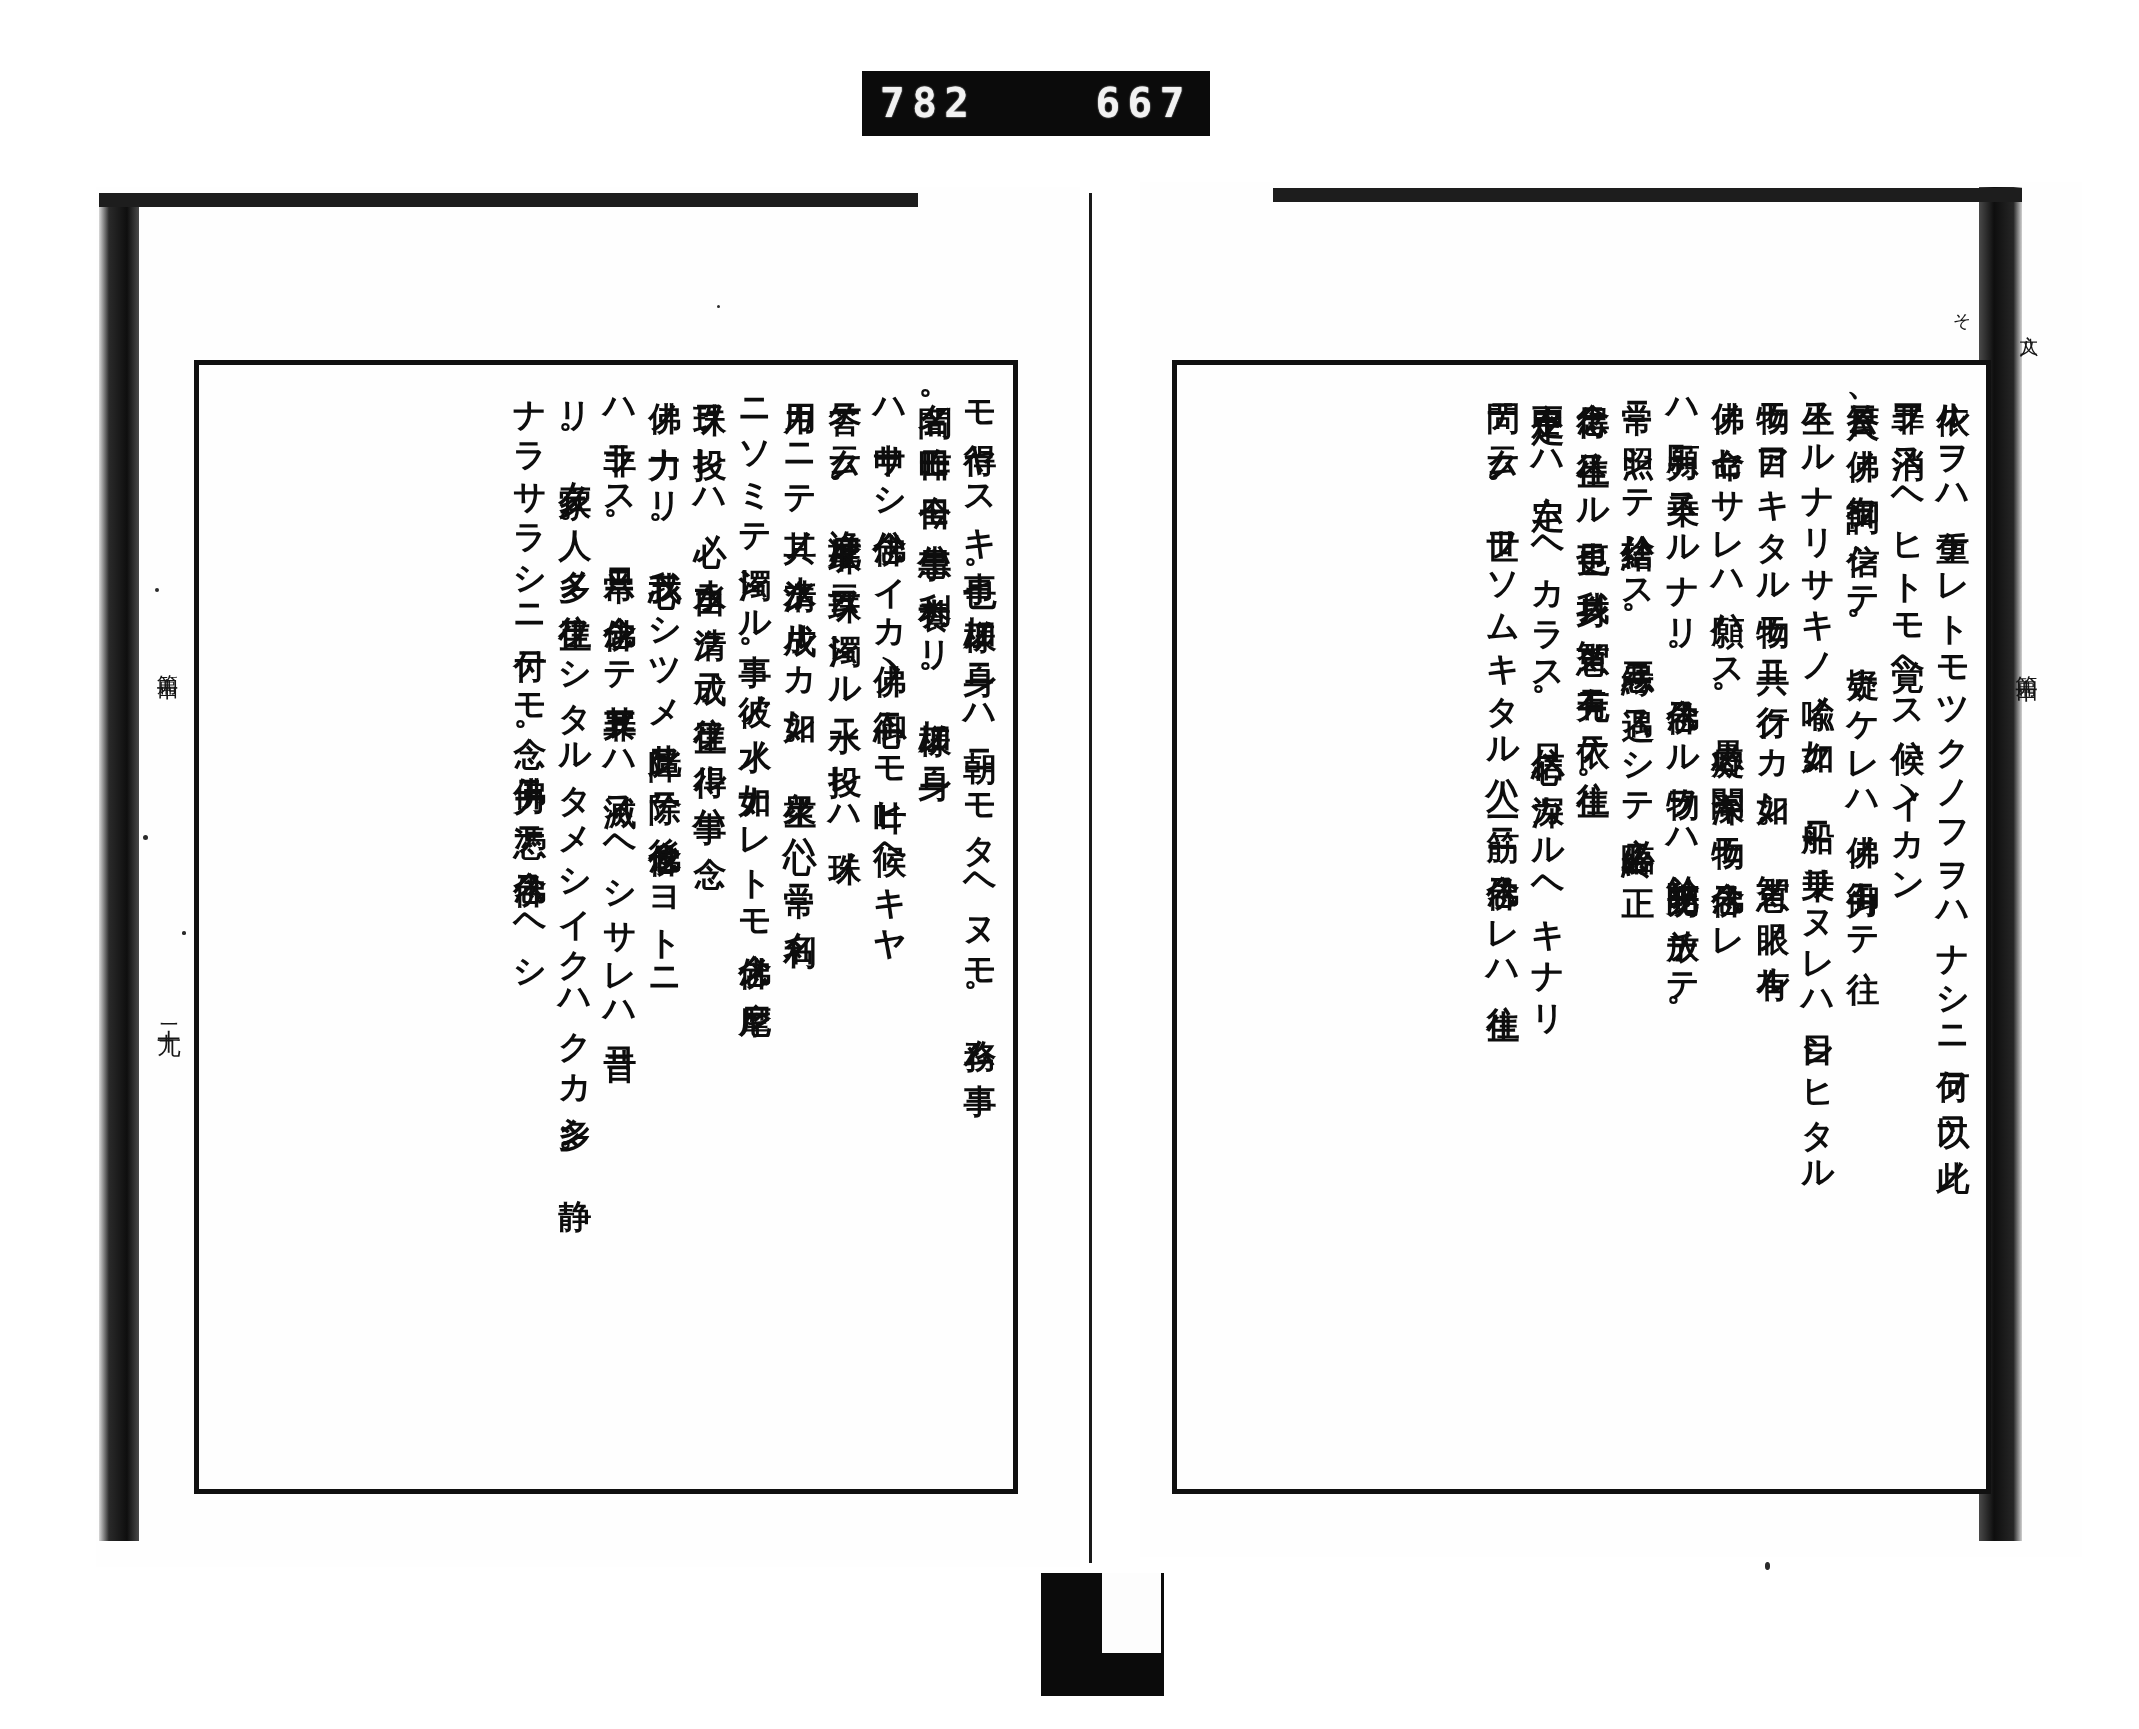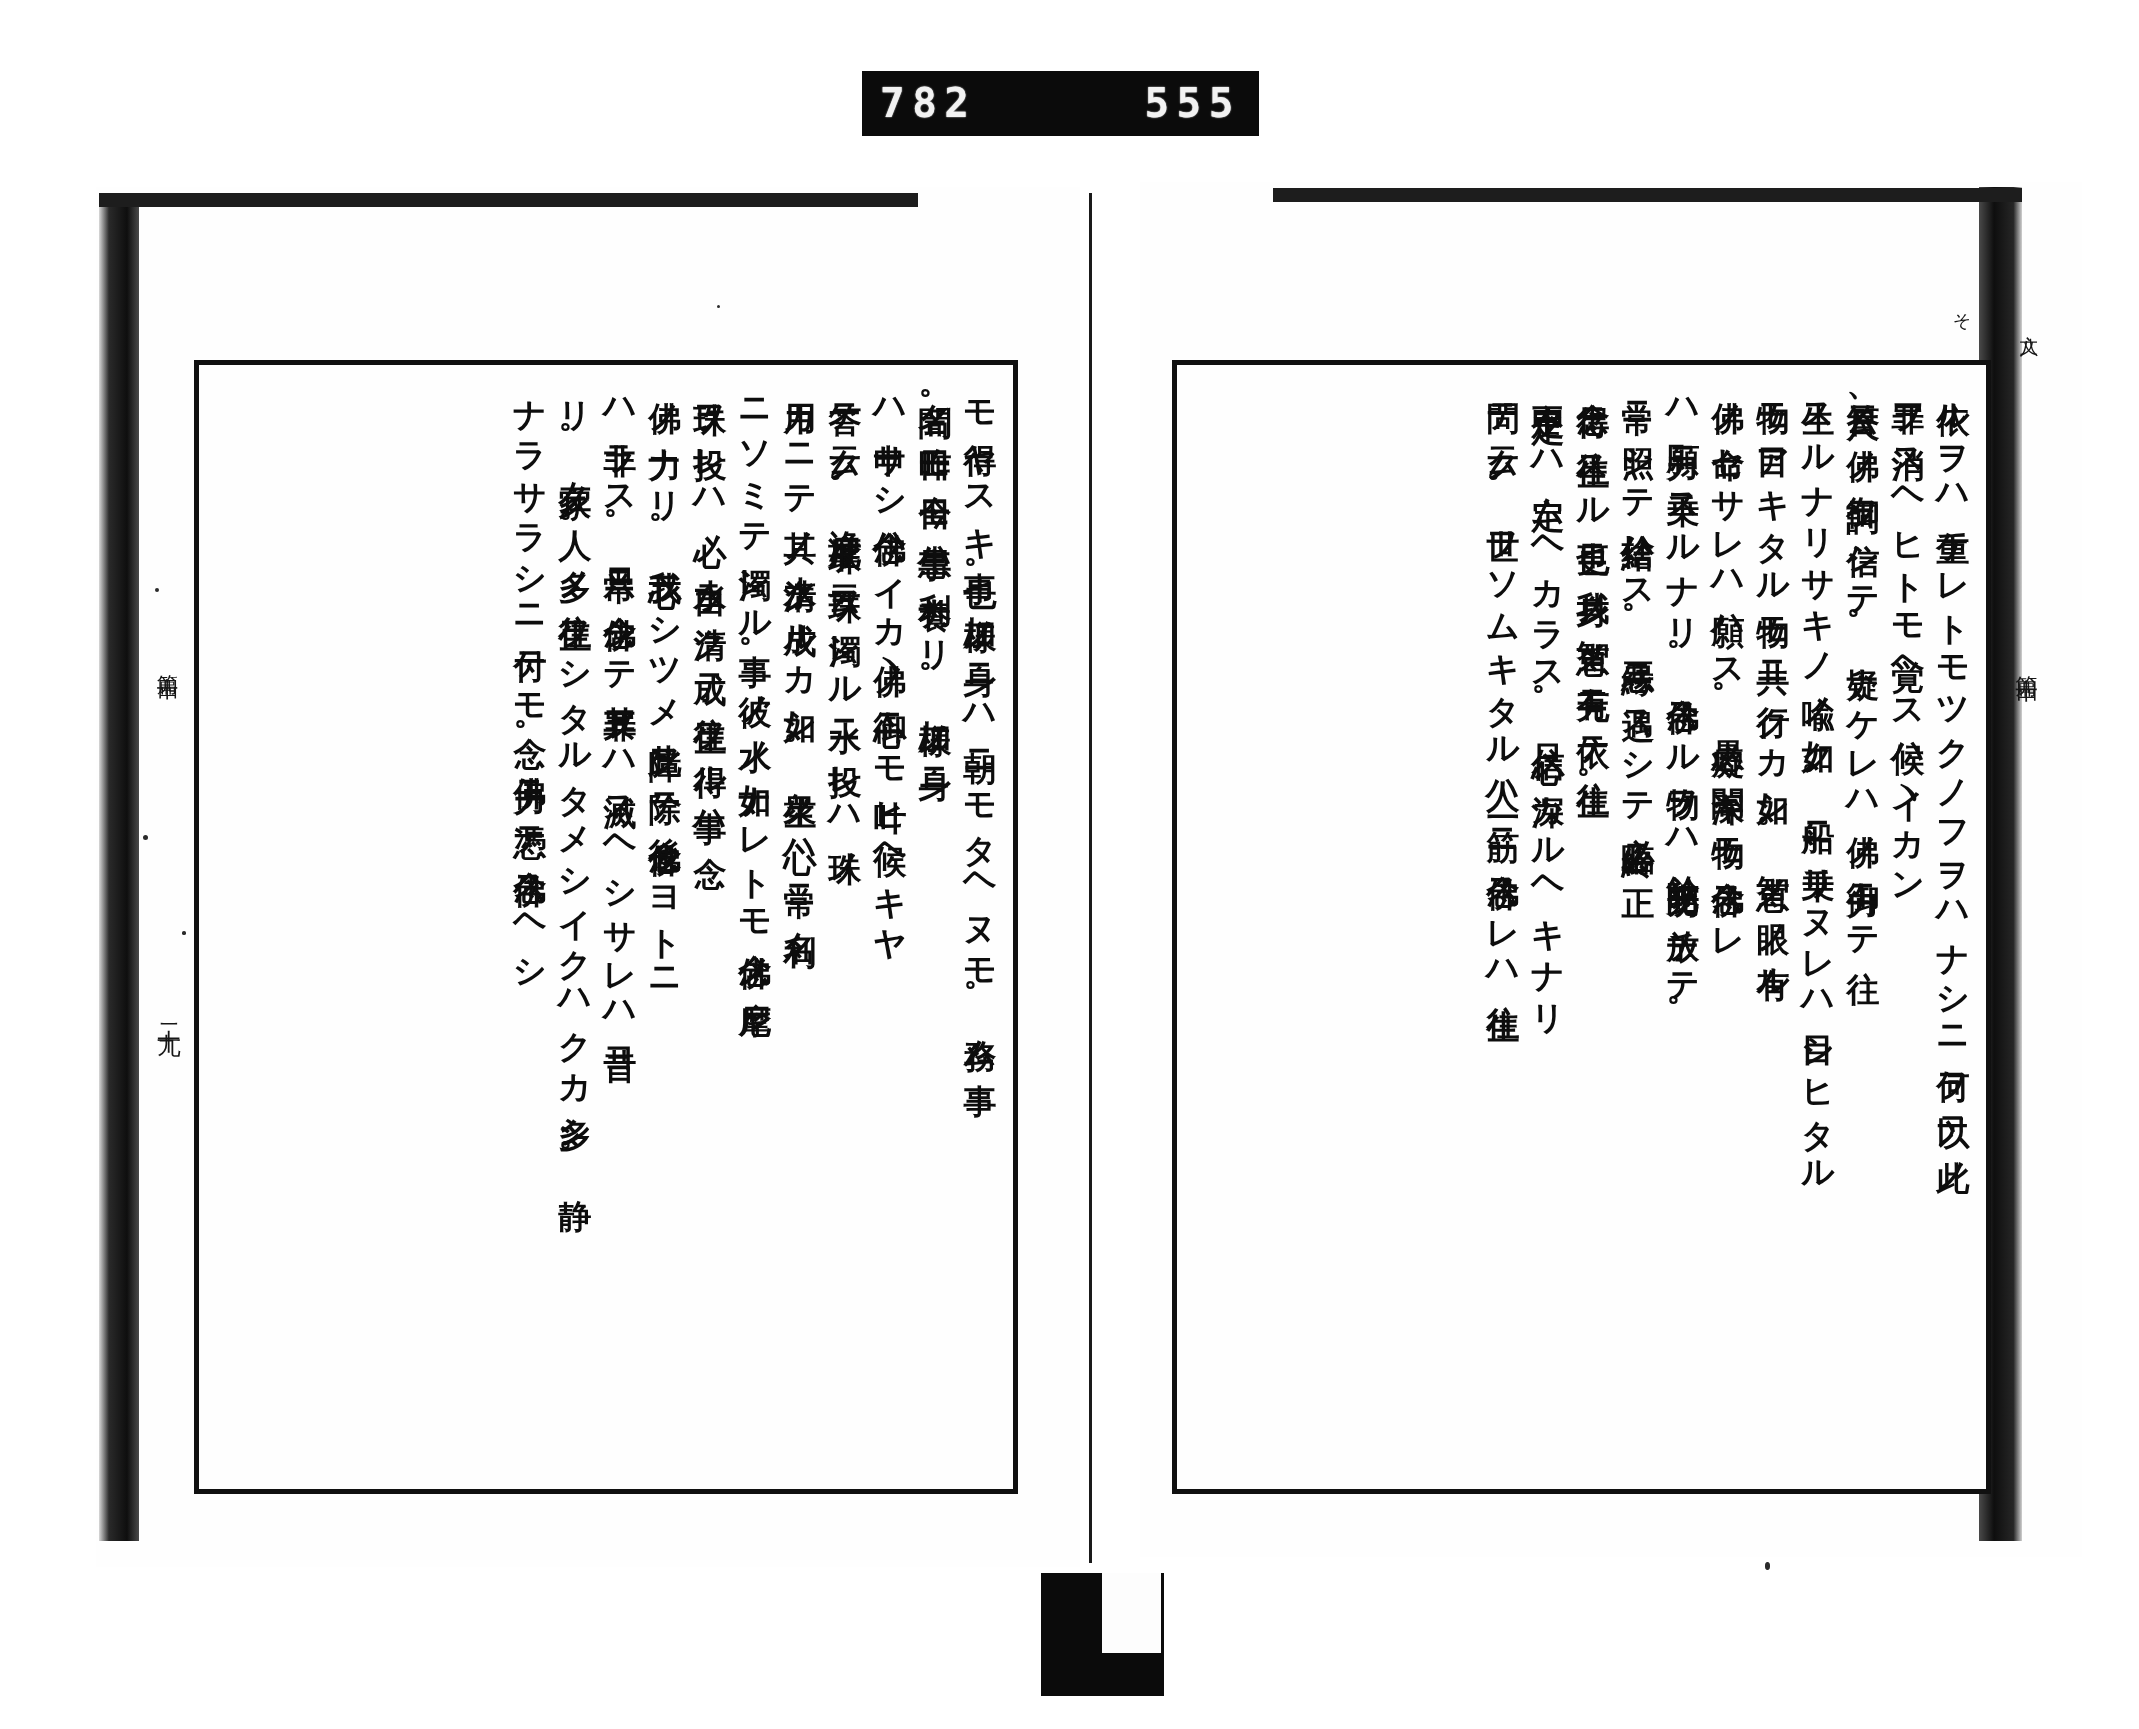--- a/index.html
+++ b/index.html
@@ -13,21 +13,21 @@
     position: relative;
     font-family: "DejaVu Sans", sans-serif;
     overflow: hidden;
   }
 
   
   #film-header {
     position: absolute;
     left: 862px;
     top: 71px;
-    width: 397px;
+    width: 348px;
     height: 65px;
     background: #0b0b0b;
     display: flex;
     align-items: center;
     justify-content: space-between;
     padding: 0 18px;
     box-sizing: border-box;
     letter-spacing: 7.5px;
   }
   .film-num {
@@ -222,21 +222,21 @@
     position: absolute;
     background: #2b2b2b;
     border-radius: 50%;
   }
 </style>
 </head>
 <body>
 
 <div id="film-header">
   <span class="film-num">782</span>
-  <span class="film-num">555</span>
+  <span class="film-num">667</span>
 </div>
 
 <div id="gutter-tick-top"></div>
 <div id="gutter-tick-top2"></div>
 <div id="gutter-line"></div>
 <div id="gutter-block-bottom"></div>
 <div id="gutter-block-bottom2"></div>
 
 <div id="spread">
 

